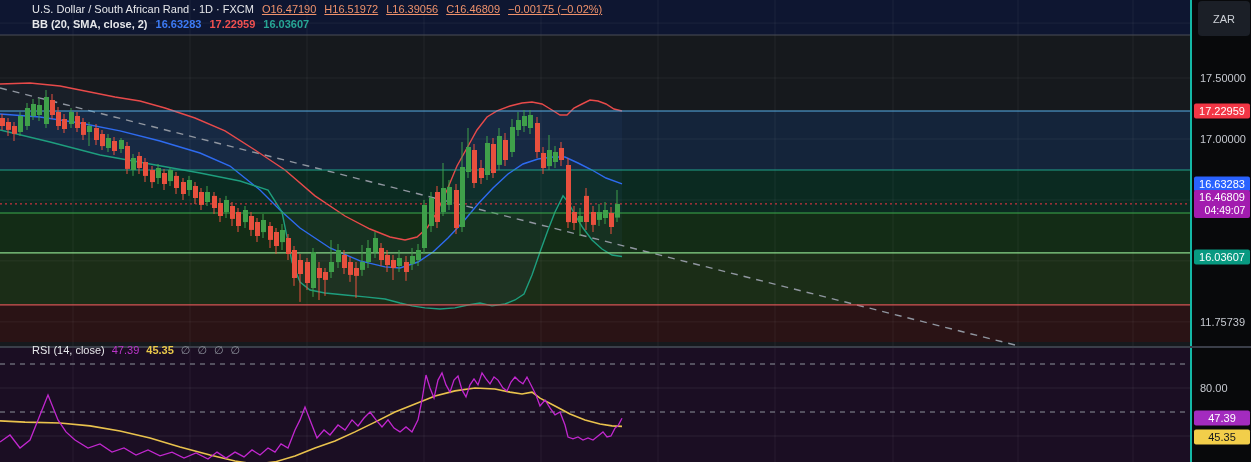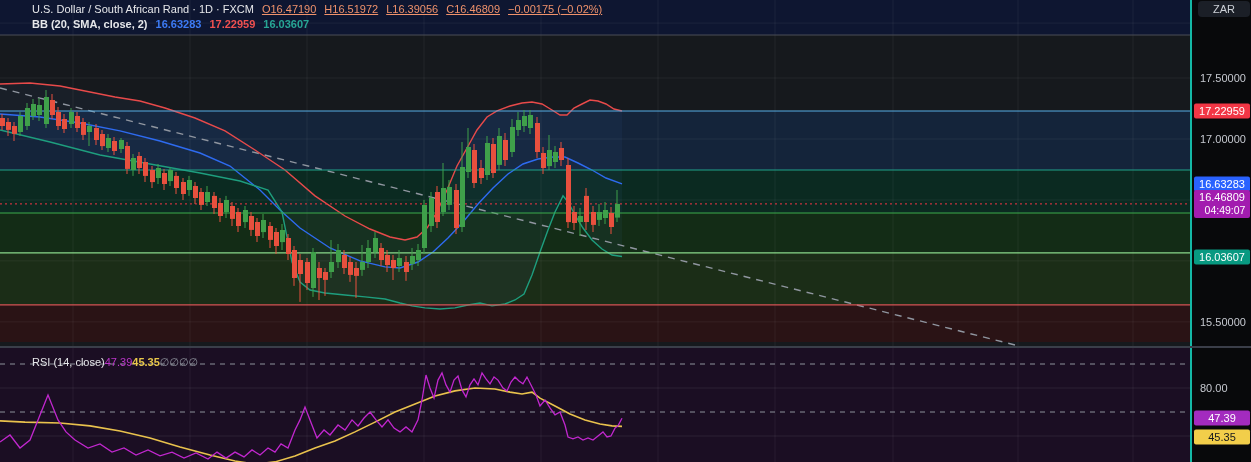--- a/index.html
+++ b/index.html
@@ -3,36 +3,36 @@
 <meta charset="utf-8">
 <style>
   html,body{margin:0;padding:0;background:#08090b;}
   #app{position:relative;width:1251px;height:462px;background:#16191d;overflow:hidden;
        font-family:"Liberation Sans",sans-serif;-webkit-font-smoothing:antialiased;}
   #chart-svg{position:absolute;left:0;top:0;}
   .legend{position:absolute;left:8px;display:flex;gap:8px;font-size:11px;line-height:13px;
           white-space:nowrap;z-index:30;align-items:baseline;margin-left:24px;}
   #legend-row1{top:3px;}
   #legend-row2{top:18px;font-weight:bold;}
-  #rsi-legend{top:356px;gap:0;}
+  #rsi-legend{top:344px;gap:7px;}
   .lg-title{color:#e6e7ea;}
   .lg-ohlc{color:#f0926b;text-decoration:underline;}
   .lg-blue{color:#3d7bf5;}
   .lg-red{color:#f05050;}
   .lg-teal{color:#27a695;}
   .lg-purple{color:#bb35c9;}
   .lg-yellow{color:#e9c84a;font-weight:bold;}
   .lg-gray{color:#8b8f99;}
   #axis{position:absolute;left:1190px;top:0;width:61px;height:462px;background:#08090b;
         border-left:2px solid #14b8a6;z-index:20;}
   .tick{position:absolute;left:8px;font-size:11px;color:#c6c9d0;transform:translateY(-50%);}
   .sticker{position:absolute;left:2px;width:56px;border-radius:2px;color:#fff;font-size:11px;
            text-align:center;padding:1px 0;transform:translateY(-50%);line-height:13px;z-index:5;}
   .sticker .sub{display:block;font-size:10.5px;padding-left:6px;}
-  #zar-chip{position:absolute;top:1px;right:1px;width:52px;height:16px;background:#1b1f27;
+  #zar-chip{position:absolute;top:1px;right:1px;width:52px;height:35px;background:#1b1f27;
             border-radius:4px;color:#ccd0d6;font-size:11px;display:flex;align-items:center;
             justify-content:center;z-index:25;}
   #pane-separator{position:absolute;left:0;top:346px;width:1251px;height:2px;background:#3a3e49;z-index:22;}
 </style>
 </head>
 <body>
 
 <div id="app">
 
   <svg id="chart-svg" width="1190" height="462">
@@ -303,21 +303,21 @@
     <span class="lg-yellow">45.35</span>
     <span class="lg-gray">∅</span>
     <span class="lg-gray">∅</span>
     <span class="lg-gray">∅</span>
     <span class="lg-gray">∅</span>
   </div>
 
   <div id="axis">
       <div class="tick" style="top: 78px;">17.50000</div>
       <div class="tick" style="top: 138.976px;">17.00000</div>
-      <div class="tick" style="top: 321.902px;">15.50000</div>
+      <div class="tick" style="top: 321.902px;">11.75739</div>
       <div class="tick" style="top: 388px;">80.00</div>
       <div class="sticker" style="top: 110.977px; background: rgb(242, 54, 69); color: rgb(255, 255, 255);">17.22959</div>
       <div class="sticker" style="top: 183.752px; background: rgb(41, 98, 255); color: rgb(255, 255, 255);">16.63283</div>
       <div class="sticker" style="top: 203.853px; background: #a21caf; color: rgb(255, 255, 255);">16.46809<span class="sub">04:49:07</span></div>
       <div class="sticker" style="top: 256.528px; background: rgb(8, 153, 129); color: rgb(255, 255, 255);">16.03607</div>
       <div class="sticker" style="top: 418.264px; background: rgb(163, 43, 191); color: rgb(255, 255, 255);">47.39</div>
       <div class="sticker" style="top: 437.16px; background: rgb(242, 206, 74); color: rgb(21, 24, 30);">45.35</div>
     </div>
 
   <div id="zar-chip">ZAR</div>

